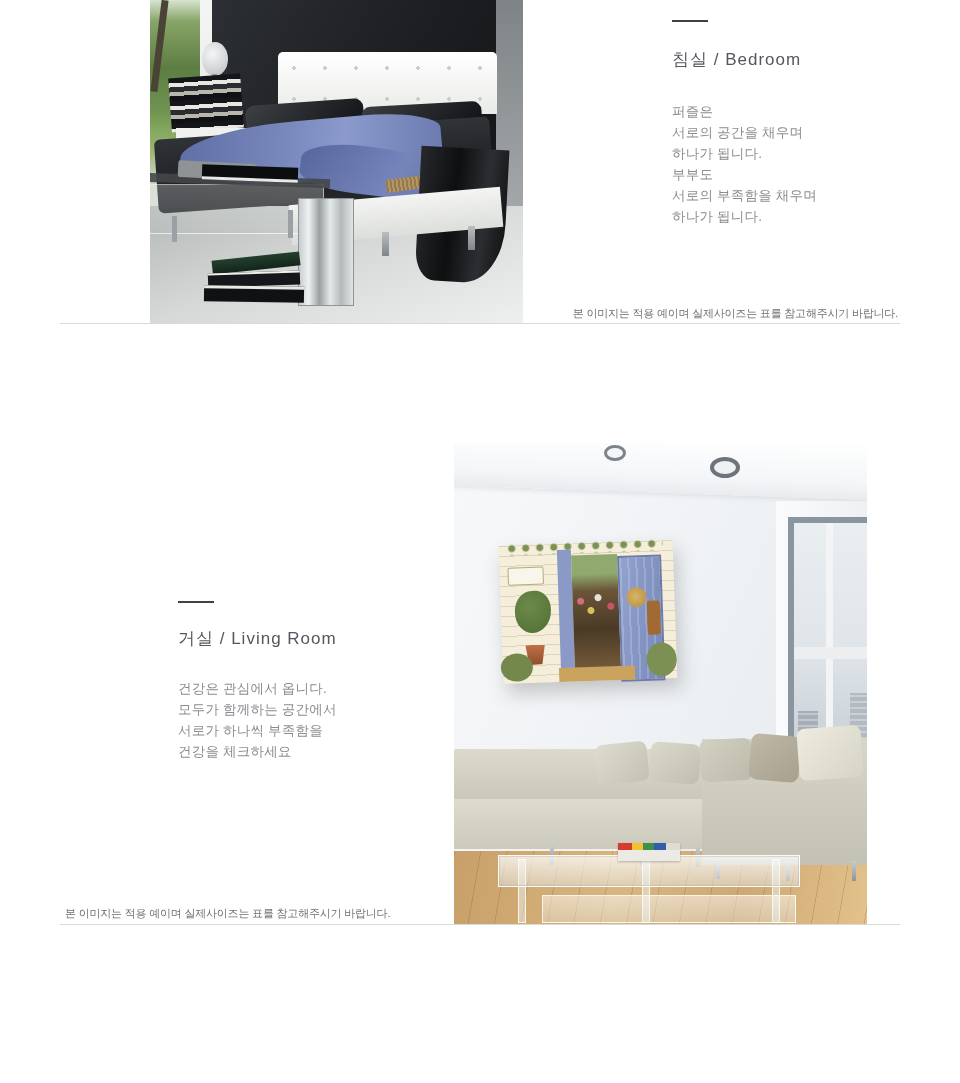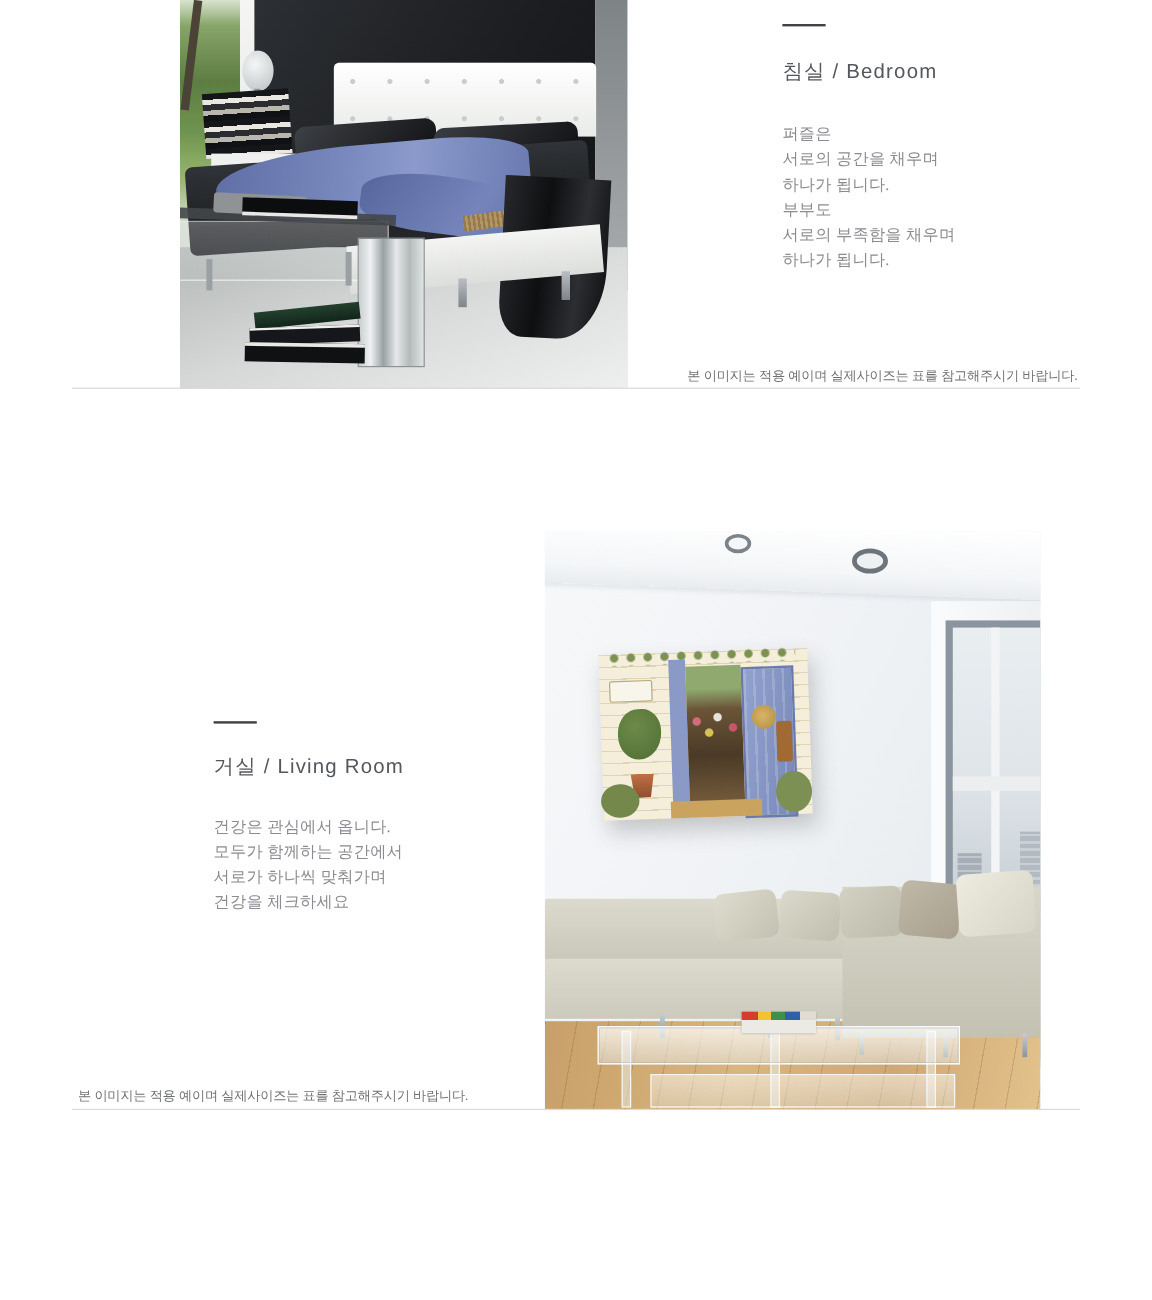--- a/index.html
+++ b/index.html
@@ -3,21 +3,21 @@
 <meta charset="utf-8">
 <style>
   html,body{margin:0;padding:0;background:#ffffff;}
   body{width:960px;height:1083px;position:relative;font-family:"Liberation Sans","DejaVu Sans",sans-serif;}
   .page{position:absolute;inset:0;background:#fff;overflow:hidden;}
   .abs{position:absolute;}
 
   
   .dash{width:36px;height:2px;background:#3f4147;}
   .title{margin:0;font-size:17px;font-weight:500;color:#55575f;letter-spacing:1px;}
-  .copy{margin:0;font-size:13.5px;line-height:21px;color:#8b8c92;white-space:pre-line;letter-spacing:.2px;font-family:Liberation Serif, serif;}
+  .copy{margin:0;font-size:13.5px;line-height:21px;color:#8b8c92;white-space:pre-line;letter-spacing:.2px;}
   .caption{font-size:11px;color:#6f7075;letter-spacing:-.2px;white-space:nowrap;}
   .divider{height:1px;background:#d9d9d9;}
 
   
   .photo{overflow:hidden;}
   .bedroom{left:150px;top:0;width:373px;height:324px;background:#dfe1e0;}
   .br-outdoor{left:0;top:0;width:56px;height:212px;background:linear-gradient(180deg,#d8e4cf 0%,#88a569 10%,#5d7d42 32%,#6f9350 52%,#86a85f 62%,#9db878 72%,#c9d5c0 84%,#d9dfda 100%);}
   .br-trunk{left:6px;top:0;width:7px;height:92px;background:#4a4336;transform:rotate(7deg);}
   .br-pillar{left:50px;top:0;width:14px;height:212px;background:linear-gradient(180deg,#f5f6f4,#dfe2e0);}
   .br-wall-dark{left:62px;top:0;width:284px;height:240px;background:linear-gradient(120deg,#2c2f33,#1c1e21 55%,#131416);}
@@ -133,21 +133,21 @@
       <div class="abs br-bench-cloth"></div>
       <div class="abs br-bench-book"></div>
       <div class="abs br-bench-leg1"></div>
       <div class="abs br-bench-leg2"></div>
       <div class="abs br-cube"></div>
       <div class="abs br-fbook1"></div>
       <div class="abs br-fbook2"></div>
       <div class="abs br-fbook3"></div>
     </div>
 
-    <div class="abs" style="left:652px;top:20px;">
+    <div class="abs" style="left:672px;top:20px;">
       <div class="dash"></div>
       <h2 class="title" style="margin-top:26px;">침실 / Bedroom</h2>
       <p class="copy" style="margin-top:30px;">퍼즐은
 서로의 공간을 채우며
 하나가 됩니다.
 부부도
 서로의 부족함을 채우며
 하나가 됩니다.</p>
     </div>
 
@@ -210,21 +210,21 @@
       <div class="abs lv-books">
         <div class="abs lv-books-top"></div>
       </div>
     </div>
 
     <div class="abs" style="left:166px;top:601px;margin-left:12px;">
       <div class="dash"></div>
       <h2 class="title" style="margin-top:24px;">거실 / Living Room</h2>
       <p class="copy" style="margin-top:28px;">건강은 관심에서 옵니다.
 모두가 함께하는 공간에서
-서로가 하나씩 맞춰가며
+서로가 하나씩 부족함을
 건강을 체크하세요</p>
     </div>
 
     <div class="abs caption" style="left:65px;top:906px;">본 이미지는 적용 예이며 실제사이즈는 표를 참고해주시기 바랍니다.</div>
     <div class="abs divider" style="left:60px;top:924px;width:840px;"></div>
   </section>
 
 </div>
 
 </body></html>

